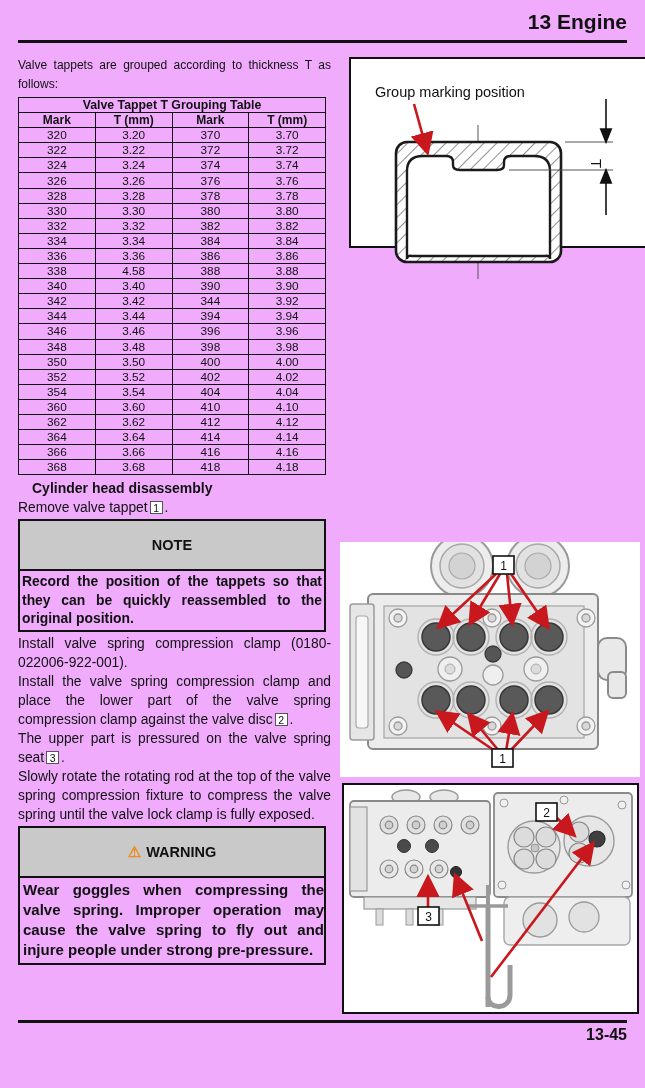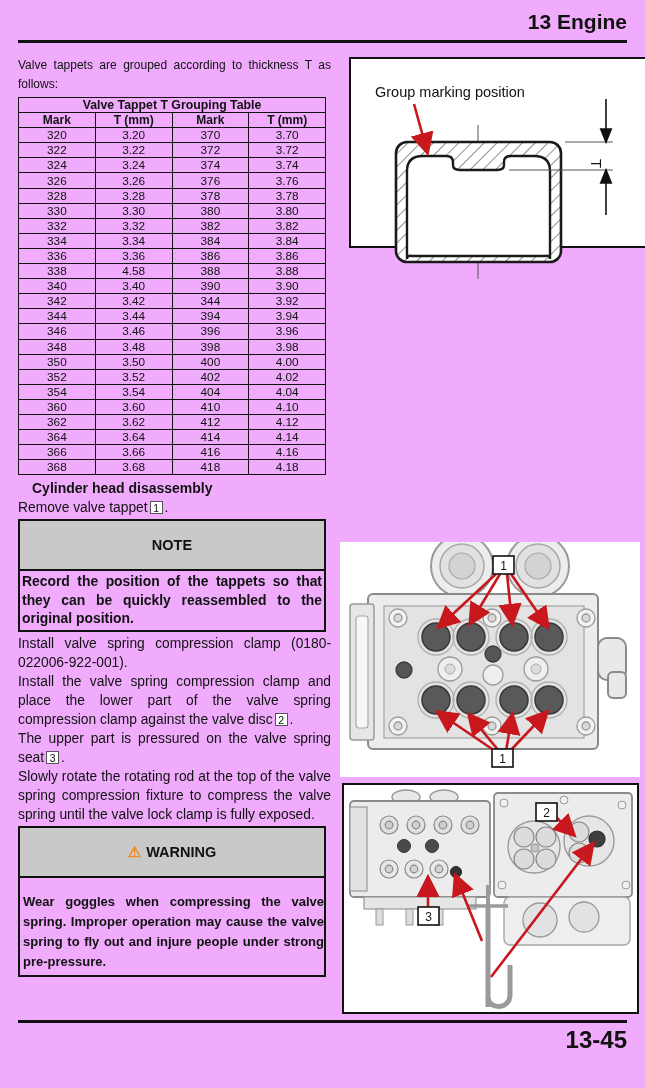--- a/index.html
+++ b/index.html
@@ -3,21 +3,21 @@
 <meta charset="utf-8">
 <style>
   * { margin:0; padding:0; box-sizing:border-box; }
   html,body { width:645px; height:1088px; background:#ffffff; font-family:"Liberation Sans", sans-serif; color:#111; }
   #page { position:relative; width:645px; height:1088px; background:#f0abfc; overflow:hidden; }
 
   
   .chapter-title { position:absolute; top:10px; right:18px; font-size:21px; font-weight:bold; letter-spacing:0; }
   .header-rule { position:absolute; left:18px; right:18px; top:40px; height:3px; background:#111; }
   .footer-rule { position:absolute; left:18px; right:18px; top:1020px; height:3px; background:#111; }
-  .page-number { position:absolute; top:1026px; right:18px; font-size:24px; font-weight:bold; }
+  .page-number { position:absolute; top:1026px; right:18px; font-size:16px; font-weight:bold; }
 
   
   .left-col { position:absolute; left:18px; top:56px; width:313px; }
   .intro { font-size:12px; line-height:19px; text-align:justify; margin-bottom:3px; }
 
   table.tappet { width:308px; border-collapse:collapse; table-layout:fixed;padding-left:27px; }
   table.tappet th, table.tappet td { border:1px solid #111; text-align:center; vertical-align:middle;
       height:15.1px; line-height:14px; padding:0; font-size:11.8px; }
   table.tappet th { font-weight:bold; font-size:12px; }
   table.tappet .title-row th { font-size:12.3px; }
@@ -26,21 +26,21 @@
   .step { font-size:13.8px; line-height:19px; text-align:justify; }
 
   .callout-inline { display:inline-block; width:13px; height:13px; border:1px solid #555; background:#fff;
       font-size:10.5px; line-height:12px; text-align:center; vertical-align:0px; margin:0 2px; font-weight:normal; }
 
   .info-box { border:2px solid #111; margin:2px 0 2px 0; width:308px; }
   .box-header { background:var(--hdr-gray); border-bottom:2px solid #111; text-align:center;
       font-weight:bold; font-size:14.5px; line-height:20px; padding:14px 0; }
   .warn-tri { color:var(--warn-orange); font-size:15px; margin-right:5px; font-weight:bold; }
   .note-body { font-weight:bold; font-size:13.9px; line-height:18.4px; text-align:justify; padding:1px 2px 2px 2px; }
-  .warn-body { font-weight:bold; font-size:13px; line-height:20px; text-align:justify; padding:2px 0 3px 3px;margin-top:12px; }
+  .warn-body { font-weight:bold; font-size:15px; line-height:20px; text-align:justify; padding:2px 0 3px 3px; }
 
   
   .figure-box { position:absolute; background:#fff; }
   .fig-border { border:2px solid #111; }
   #fig-marking { left:341px; top:57px; width:299px; height:191px;margin-left:8px; }
   #fig-tappets { left:340px; top:542px; width:300px; height:235px; }
   #fig-clamp   { left:342px; top:783px; width:297px; height:231px; }
   svg { display:block; }
   svg text { font-family:"Liberation Sans", sans-serif; fill:#111; }
   .fig-label { font-size:14.5px; }

